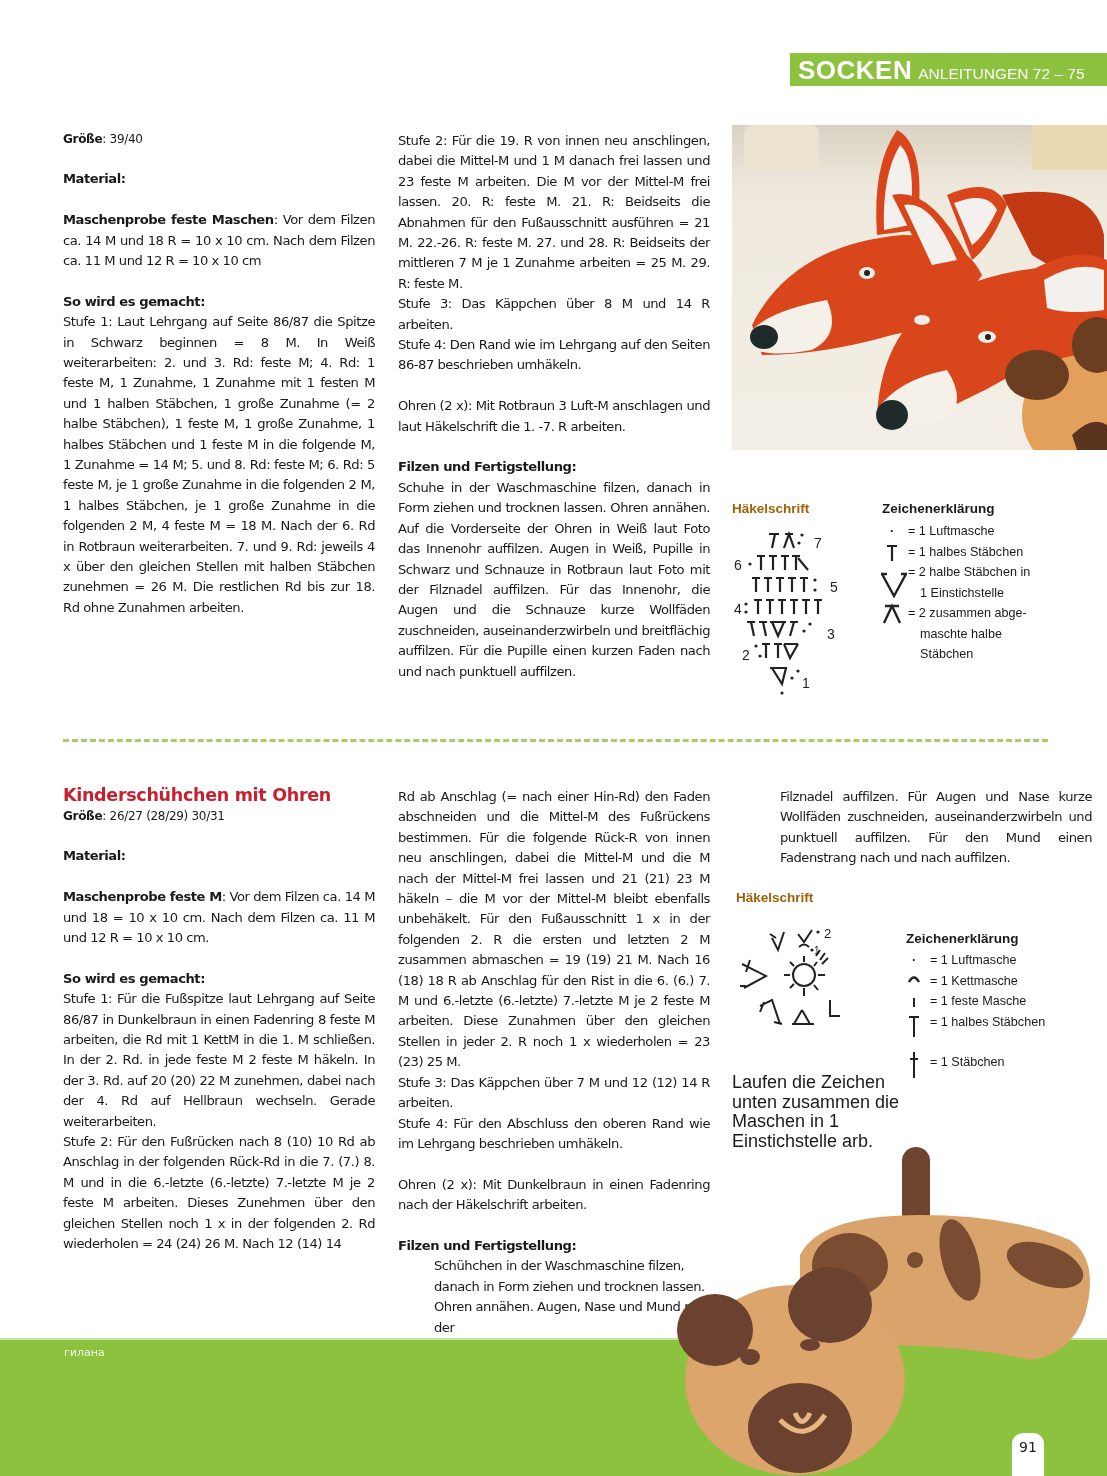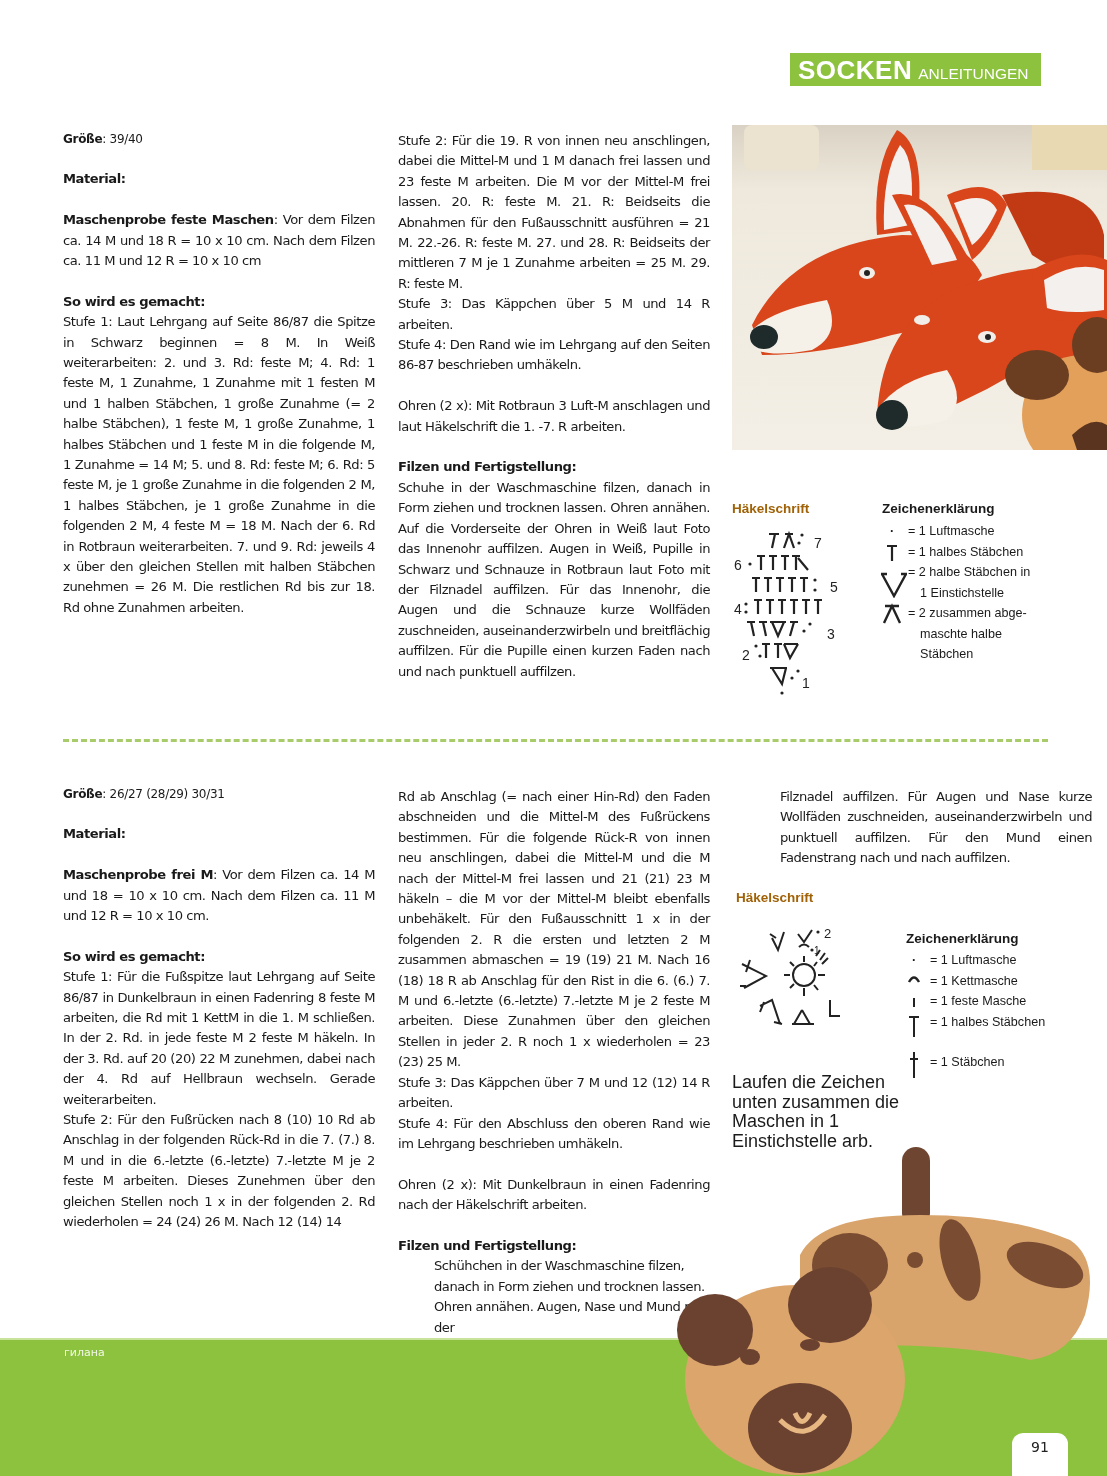--- a/index.html
+++ b/index.html
@@ -1,20 +1,20 @@
 <!DOCTYPE html>
 <html><head>
 <meta charset="utf-8">
 <style>
   * { box-sizing: border-box; margin: 0; padding: 0; }
   html, body { width: 1107px; height: 1476px; background: #ffffff; overflow: hidden; }
   body { position: relative; font-family: "Liberation Sans", sans-serif; color: #1a1a1a; }
 
   .header-badge {
-    position: absolute; left: 790px; top: 53px; width: 251px; height: 33px;
+    position: absolute; left: 790px; top: 53px; width: 317px; height: 33px;
     background: #8dc23f; display: flex; align-items: baseline; padding-left: 8px; padding-top: 2px;
   }
   .header-badge .h-main { font-family: "Liberation Sans", sans-serif; font-weight: bold; font-size: 26px; color: #ffffff; letter-spacing: 0.5px; }
   .header-badge .h-sub { font-family: "Liberation Sans", sans-serif; font-size: 15.5px; color: #ffffff; margin-left: 6px; }
 
   .col { position: absolute; font-family: "DejaVu Sans", sans-serif; font-size: 13.1px; line-height: 20.4px; letter-spacing: -0.45px; text-align: justify; color: #1a1a1a; }
   .col p { margin: 0; }
   .col .gap { height: 20.4px; }
   .title-red { color: #c8202e; font-weight: bold; font-size: 17.5px; line-height: 22px; letter-spacing: -0.3px; }
   .size-line { font-size: 12px; line-height: 20px; letter-spacing: -0.3px; }
@@ -35,21 +35,21 @@
   .legend .row { position: relative; padding-left: 28px; }
   .legend .sym { position: absolute; left: 0; top: 0; width: 24px; text-align: center; font-weight: bold; }
   .legend .cont { padding-left: 40px; }
 
   .note { position: absolute; left: 732px; top: 1073px; width: 170px; font-family: "Liberation Sans", sans-serif; font-size: 18px; line-height: 19.5px; color: #1a1a1a; }
 
   .divider { position: absolute; left: 63px; top: 739px; width: 985px; height: 0; border-top: 3px dashed #a9cc6a; }
 
   .footer-band { position: absolute; left: 0; top: 1338px; width: 1107px; height: 138px; background: #8dc23f; border-top: 2px solid #c9e29c; }
   .footer-credit { position: absolute; left: 64px; top: 1346px; font-family: "DejaVu Sans", sans-serif; font-size: 11px; color: #f3f8ea; }
-  .page-num { position: absolute; left: 1012px; top: 1433px; width: 56px; height: 43px; background: #ffffff; border-radius: 11px 11px 0 0; text-align: center; font-family: "DejaVu Sans", sans-serif; font-size: 14px; color: #222; padding-top: 6px; }
+  .page-num { position: absolute; left: 1012px; top: 1433px; width: 32px; height: 43px; background: #ffffff; border-radius: 11px 11px 0 0; text-align: center; font-family: "DejaVu Sans", sans-serif; font-size: 14px; color: #222; padding-top: 6px; }
 
   .photo-dog { position: absolute; left: 670px; top: 1145px; width: 437px; height: 331px; }
 </style>
 </head>
 <body>
 
 <div class="header-badge">
   <span class="h-main">SOCKEN</span>
   <span class="h-sub">ANLEITUNGEN 72 – 75</span>
 </div>
@@ -60,21 +60,21 @@
   <p class="bold">Material:</p>
   <div class="gap"></div>
   <p><b>Maschenprobe feste Maschen</b><span>: Vor dem Filzen ca. 14 M und 18 R = 10 x 10 cm. Nach dem Filzen ca. 11 M und 12 R = 10 x 10 cm</span></p>
   <div class="gap"></div>
   <p class="bold">So wird es gemacht:</p>
   <p>Stufe 1: Laut Lehrgang auf Seite 86/87 die Spitze in Schwarz beginnen = 8 M. In Weiß weiterarbeiten: 2. und 3. Rd: feste M; 4. Rd: 1 feste M, 1 Zunahme, 1 Zunahme mit 1 festen M und 1 halben Stäbchen, 1 große Zunahme (= 2 halbe Stäbchen), 1 feste M, 1 große Zunahme, 1 halbes Stäbchen und 1 feste M in die folgende M, 1 Zunahme = 14 M; 5. und 8. Rd: feste M; 6. Rd: 5 feste M, je 1 große Zunahme in die folgenden 2 M, 1 halbes Stäbchen, je 1 große Zunahme in die folgenden 2 M, 4 feste M = 18 M. Nach der 6. Rd in Rotbraun weiterarbeiten. 7. und 9. Rd: jeweils 4 x über den gleichen Stellen mit halben Stäbchen zunehmen = 26 M. Die restlichen Rd bis zur 18. Rd ohne Zunahmen arbeiten.</p>
 </div>
 
 <div class="col c2">
   <p>Stufe 2: Für die 19. R von innen neu anschlingen, dabei die Mittel-M und 1 M danach frei lassen und 23 feste M arbeiten. Die M vor der Mittel-M frei lassen. 20. R: feste M. 21. R: Beidseits die Abnahmen für den Fußausschnitt ausführen = 21 M. 22.-26. R: feste M. 27. und 28. R: Beidseits der mittleren 7 M je 1 Zunahme arbeiten = 25 M. 29. R: feste M.</p>
-  <p>Stufe 3: Das Käppchen über 5 M und 14 R arbeiten.</p>
+  <p>Stufe 3: Das Käppchen über 8 M und 14 R arbeiten.</p>
   <p>Stufe 4: Den Rand wie im Lehrgang auf den Seiten 86-87 beschrieben umhäkeln.</p>
   <div class="gap"></div>
   <p>Ohren (2 x): Mit Rotbraun 3 Luft-M anschlagen und laut Häkelschrift die 1. -7. R arbeiten.</p>
   <div class="gap"></div>
   <p class="bold">Filzen und Fertigstellung:</p>
   <p>Schuhe in der Waschmaschine filzen, danach in Form ziehen und trocknen lassen. Ohren annähen. Auf die Vorderseite der Ohren in Weiß laut Foto das Innenohr auffilzen. Augen in Weiß, Pupille in Schwarz und Schnauze in Rotbraun laut Foto mit der Filznadel auffilzen. Für das Innenohr, die Augen und die Schnauze kurze Wollfäden zuschneiden, auseinanderzwirbeln und breitflächig auffilzen. Für die Pupille einen kurzen Faden nach und nach punktuell auffilzen.</p>
 </div>
 
 <div class="photo-fox">
   <svg width="375" height="325" viewBox="0 0 375 325">
@@ -197,25 +197,26 @@
     </span>
     <span>= 2 zusammen abge-</span>
   </div>
   <div class="row cont">maschte halbe</div>
   <div class="row cont">Stäbchen</div>
 </div>
 
 <div class="divider"></div>
 
 <div class="col c1b">
+  <div class="title-red">Kinderschühchen mit Ohren</div>
   <div class="size-line"><b>Größe</b><span>: 26/27 (28/29) 30/31</span></div>
   <div class="gap"></div>
   <p class="bold">Material:</p>
   <div class="gap"></div>
-  <p><b>Maschenprobe frei M</b><span>: Vor dem Filzen ca. 14 M und 18 = 10 x 10 cm. Nach dem Filzen ca. 11 M und 12 R = 10 x 10 cm.</span></p>
+  <p><b>Maschenprobe feste M</b><span>: Vor dem Filzen ca. 14 M und 18 = 10 x 10 cm. Nach dem Filzen ca. 11 M und 12 R = 10 x 10 cm.</span></p>
   <div class="gap"></div>
   <p class="bold">So wird es gemacht:</p>
   <p>Stufe 1: Für die Fußspitze laut Lehrgang auf Seite 86/87 in Dunkelbraun in einen Fadenring 8 feste M arbeiten, die Rd mit 1 KettM in die 1. M schließen. In der 2. Rd. in jede feste M 2 feste M häkeln. In der 3. Rd. auf 20 (20) 22 M zunehmen, dabei nach der 4. Rd auf Hellbraun wechseln. Gerade weiterarbeiten.</p>
   <p>Stufe 2: Für den Fußrücken nach 8 (10) 10 Rd ab Anschlag in der folgenden Rück-Rd in die 7. (7.) 8. M und in die 6.-letzte (6.-letzte) 7.-letzte M je 2 feste M arbeiten. Dieses Zunehmen über den gleichen Stellen noch 1 x in der folgenden 2. Rd wiederholen = 24 (24) 26 M. Nach 12 (14) 14</p>
 </div>
 
 <div class="col c3">
   <p>Rd ab Anschlag (= nach einer Hin-Rd) den Faden abschneiden und die Mittel-M des Fußrückens bestimmen. Für die folgende Rück-R von innen neu anschlingen, dabei die Mittel-M und die M nach der Mittel-M frei lassen und 21 (21) 23 M häkeln – die M vor der Mittel-M bleibt ebenfalls unbehäkelt. Für den Fußausschnitt 1 x in der folgenden 2. R die ersten und letzten 2 M zusammen abmaschen = 19 (19) 21 M. Nach 16 (18) 18 R ab Anschlag für den Rist in die 6. (6.) 7. M und 6.-letzte (6.-letzte) 7.-letzte M je 2 feste M arbeiten. Diese Zunahmen über den gleichen Stellen in jeder 2. R noch 1 x wiederholen = 23 (23) 25 M.</p>
   <p>Stufe 3: Das Käppchen über 7 M und 12 (12) 14 R arbeiten.</p>
   <p>Stufe 4: Für den Abschluss den oberen Rand wie im Lehrgang beschrieben umhäkeln.</p>

